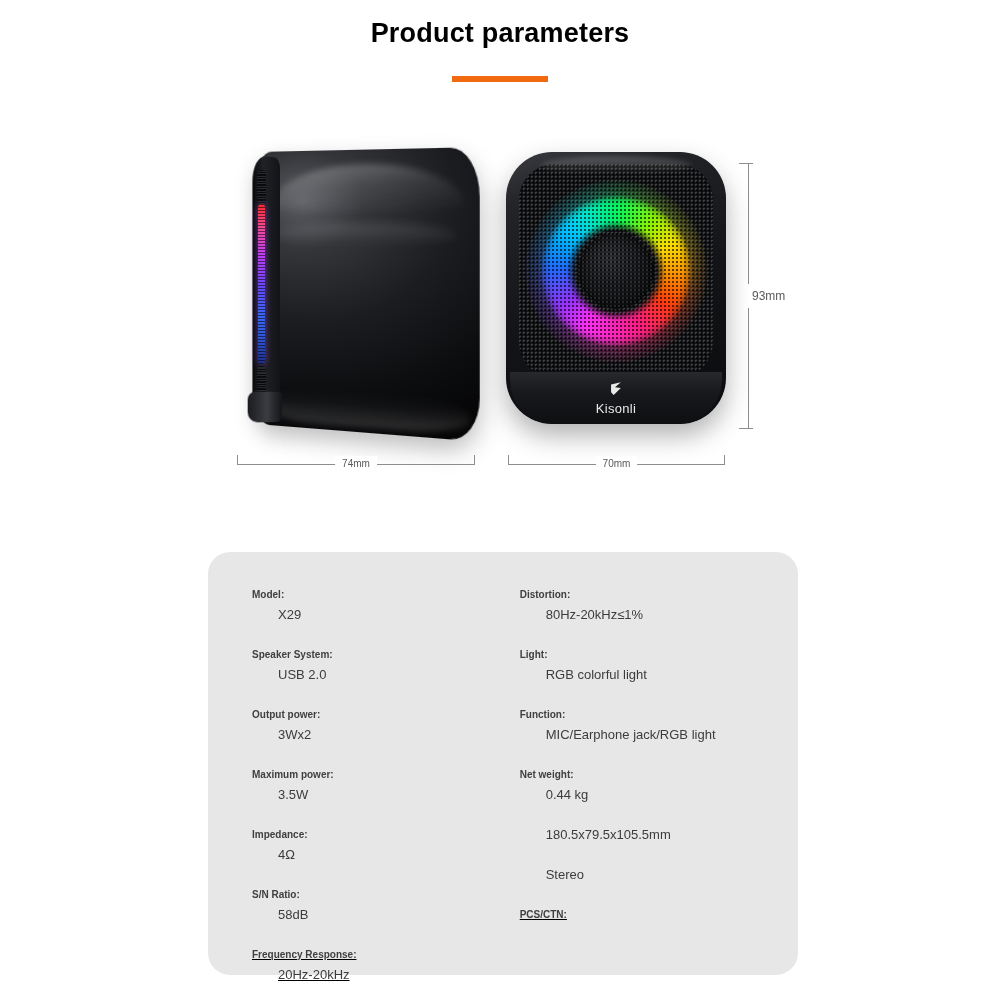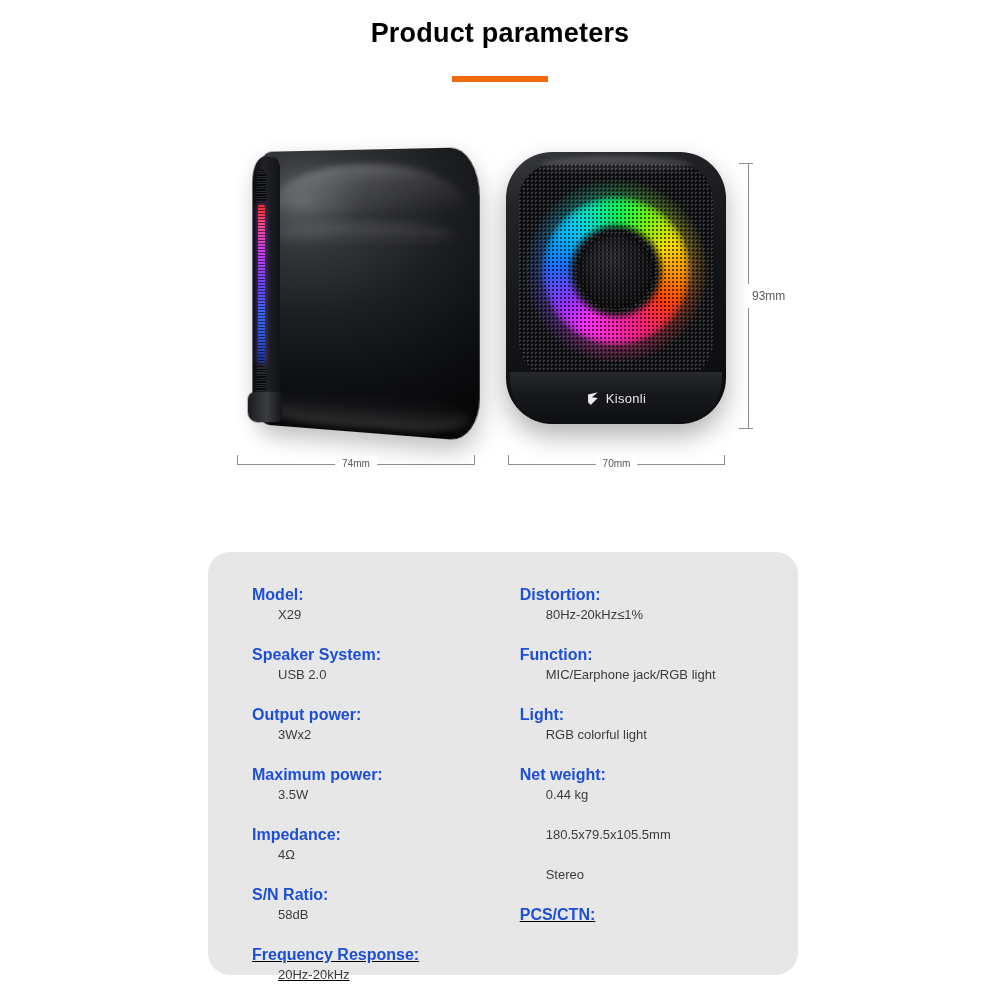--- a/index.html
+++ b/index.html
@@ -316,20 +316,21 @@
     left: 4px;
     right: 4px;
     bottom: 0;
     height: 52px;
     border-radius: 0 0 44px 44px;
     background: linear-gradient(180deg, #27292d 0%, #18191c 38%, #0e0f11 100%);
     display: flex;
     align-items: center;
     justify-content: center;
     gap: 5px;
+    flex-direction: column;
   }
 
   .brand-mark {
     width: 15px;
     height: 15px;
     display: block;
   }
 
   .brand-text {
     color: #e9e9ea;
@@ -450,23 +451,23 @@
   .spec-col + .spec-col {
     width: 262px;
   }
 
   .spec-row {
     margin-bottom: 22px;
   }
   .spec-row:last-child { margin-bottom: 0; text-decoration: underline; }
 
   .spec-label {
-    font-size: 16px;
+    font-size: 10px;
     font-weight: bold;
-    color: #1d4ed8;
+    color: #404040;
     line-height: 18px;
   }
 
   .spec-value {
     font-size: 13px;
     font-weight: normal;
     color: #3c3c3c;
     line-height: 18px;
     margin-top: 2px;
     margin-left: 26px;
@@ -572,28 +573,28 @@
           <div class="spec-value">20Hz-20kHz</div>
         </div>
       </div>
 
       <div class="spec-col">
         <div class="spec-row">
           <div class="spec-label">Distortion:</div>
           <div class="spec-value">80Hz-20kHz≤1%</div>
         </div>
         <div class="spec-row">
+          <div class="spec-label">Light:</div>
+          <div class="spec-value">RGB colorful light</div>
+        </div>
+        <div class="spec-row">
           <div class="spec-label">Function:</div>
           <div class="spec-value">MIC/Earphone jack/RGB light</div>
         </div>
         <div class="spec-row">
-          <div class="spec-label">Light:</div>
-          <div class="spec-value">RGB colorful light</div>
-        </div>
-        <div class="spec-row">
           <div class="spec-label">Net weight:</div>
           <div class="spec-value">0.44 kg</div>
         </div>
         <div class="spec-row">
           <div class="spec-value">180.5x79.5x105.5mm</div>
         </div>
         <div class="spec-row">
           <div class="spec-value">Stereo</div>
         </div>
         <div class="spec-row">

